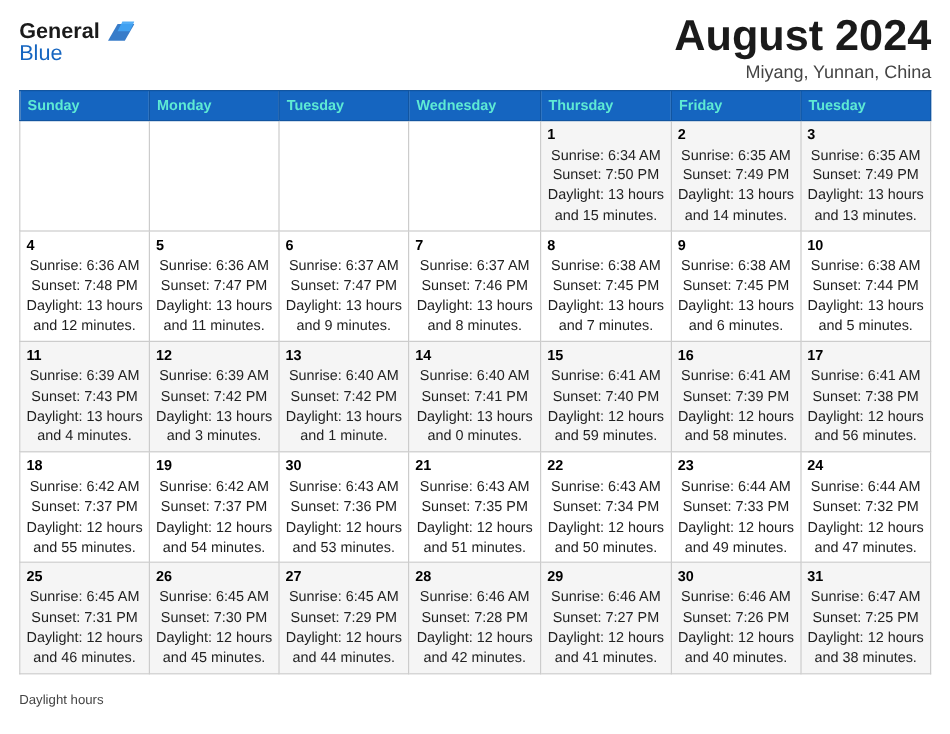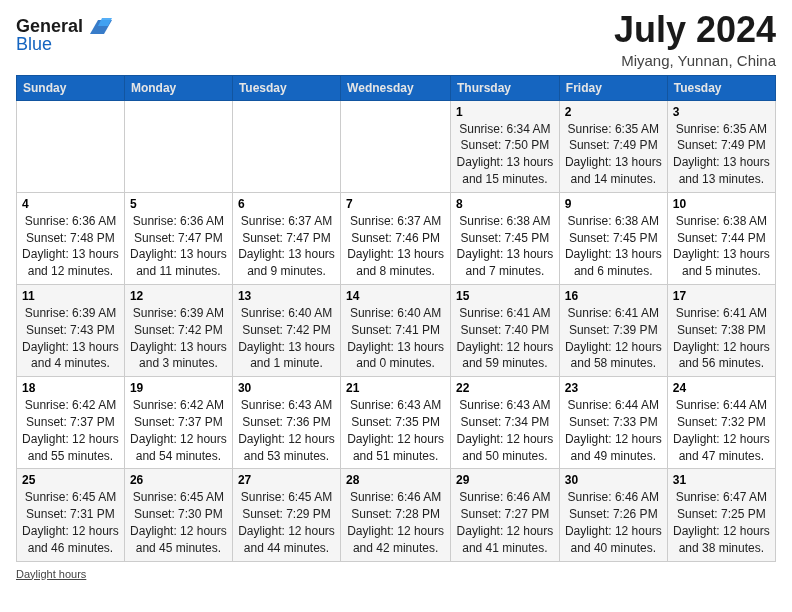--- a/index.html
+++ b/index.html
@@ -42,21 +42,21 @@
       margin-top: 2px;
     }
     .calendar {
       width: 100%;
       border-collapse: collapse;
       border: 1px solid #bbb;
       font-size: 11px;
     }
     .calendar thead th {
       background: #1565c0;
-      color: #e5e5e5;
+      color: #5eead4;
       text-align: left;
       padding: 5px 6px;
       font-size: 12px;
       font-weight: bold;
       border: 1px solid #1255a0;
     }
     .calendar tbody td {
       border: 1px solid #ccc;
       vertical-align: top;
       padding: 4px 5px;
@@ -79,45 +79,44 @@
     .day-info {
       color: #222;
       font-size: 12px;
       line-height: 1.4;
       text-align: center;
     }
     .empty-cell {
       background: #fff !important;
     }
     .footer {
-      margin-top: 6px;
+      margin-top: 16px;
       font-size: 11px;
       color: #444;
-      text-decoration: underline;
     }
   </style>
 </head>
 <body>
 
 <div class="page">
   <div class="header">
     <div class="logo">
       <div style="display:flex;flex-direction:column;align-items:flex-start;">
         <div style="display:flex;align-items:center;">
           <span style="font-size:18px;font-weight:bold;color:#1a1a1a;">General</span>
           <svg width="26" height="26" viewBox="0 0 26 26" style="margin-left:3px;margin-top:-2px;">
             <polygon points="4,22 18,22 26,8 12,8" fill="#1565c0" opacity="0.85"></polygon>
             <polygon points="12,14 22,14 26,6 16,6" fill="#42a5f5" opacity="0.9"></polygon>
           </svg>
         </div>
         <span style="font-size:18px;font-weight:normal;color:#1565c0;margin-top:-4px;">Blue</span>
       </div>
     </div>
     <div class="title-block">
-      <div class="month-title">July 2024</div>
+      <div class="month-title">August 2024</div>
       <div class="location">Miyang, Yunnan, China</div>
     </div>
   </div>
 
   <table class="calendar">
     <thead>
       <tr>
       <th>Sunday</th>
           <th>Monday</th>
           <th>Tuesday</th>

